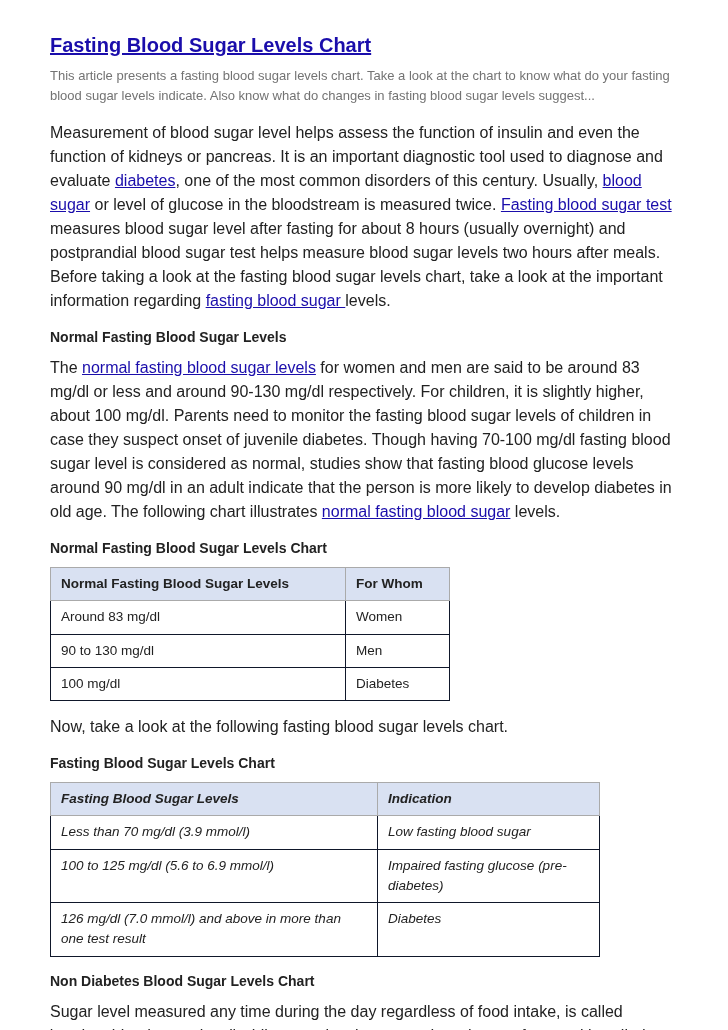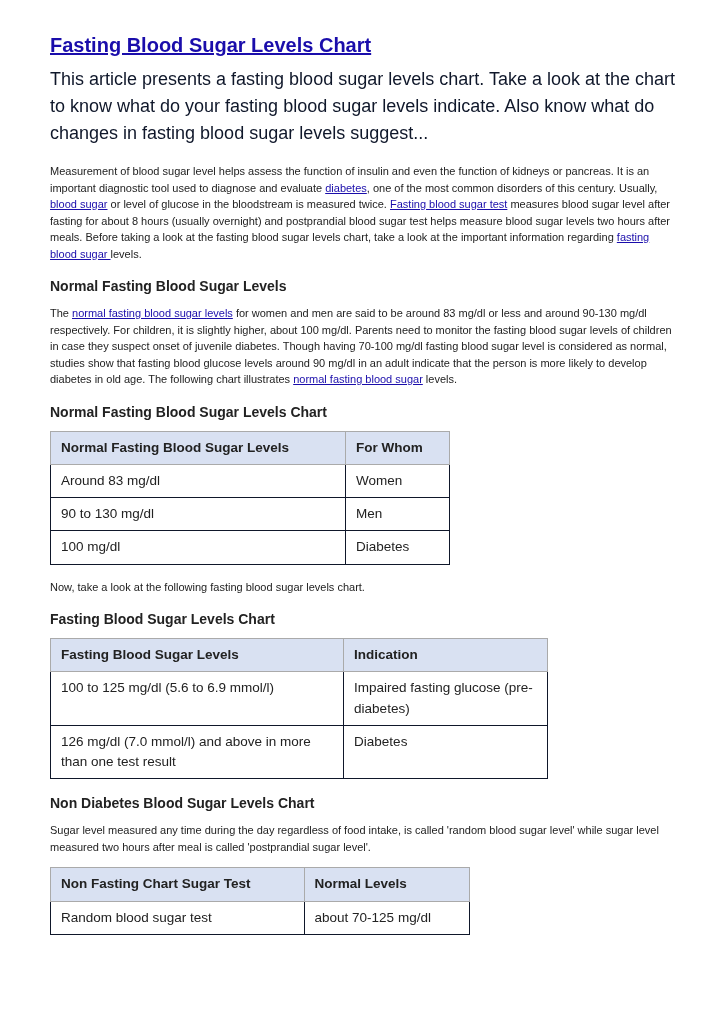--- a/index.html
+++ b/index.html
@@ -14,26 +14,26 @@
       line-height: 1.5;
     }
     h1.page-title {
       font-size: 20px;
       color: #1a0dab;
       text-decoration: underline;
       font-weight: bold;
       margin-bottom: 6px;
     }
     .subtitle {
-      font-size: 18px;
-      color: #0f172a;
+      font-size: 13px;
+      color: #737373;
       margin-bottom: 16px;
     }
     .body-text {
-      font-size: 11px;
+      font-size: 16px;
       margin-bottom: 12px;
       color: #222;
       margin-top: 8px;
     }
     a {
       color: #1a0dab;
       text-decoration: underline;
     }
     h2.section-heading {
       font-size: 14px;
@@ -43,21 +43,22 @@
     }
     table {
       border-collapse: collapse;
       margin-bottom: 14px;
       font-size: 13.5px;
     }
     table.chart1 {
       width: 400px;
     }
     table.chart2 {
-      width: 498px;
+      width: 550px;
+      font-style: italic;
     }
     table.chart3 {
       width: 420px;
     }
     table th {
       background-color: #d9e1f2;
       border: 1px solid #aaa;
       padding: 6px 10px;
       font-weight: bold;
       text-align: left;
@@ -119,20 +120,24 @@
 <h2 class="section-heading">Fasting Blood Sugar Levels Chart</h2>
 
 <table class="chart2">
   <thead>
     <tr>
       <th>Fasting Blood Sugar Levels</th>
       <th>Indication</th>
     </tr>
   </thead>
   <tbody id="chart2-body">
+  <tr>
+        <td>Less than 70 mg/dl (3.9 mmol/l)</td>
+        <td>Low fasting blood sugar</td>
+      </tr>
       <tr>
         <td>100 to 125 mg/dl (5.6 to 6.9 mmol/l)</td>
         <td>Impaired fasting glucose (pre-diabetes)</td>
       </tr>
       <tr>
         <td>126 mg/dl (7.0 mmol/l) and above in more than one test result</td>
         <td>Diabetes</td>
       </tr>
     </tbody>
 </table>

